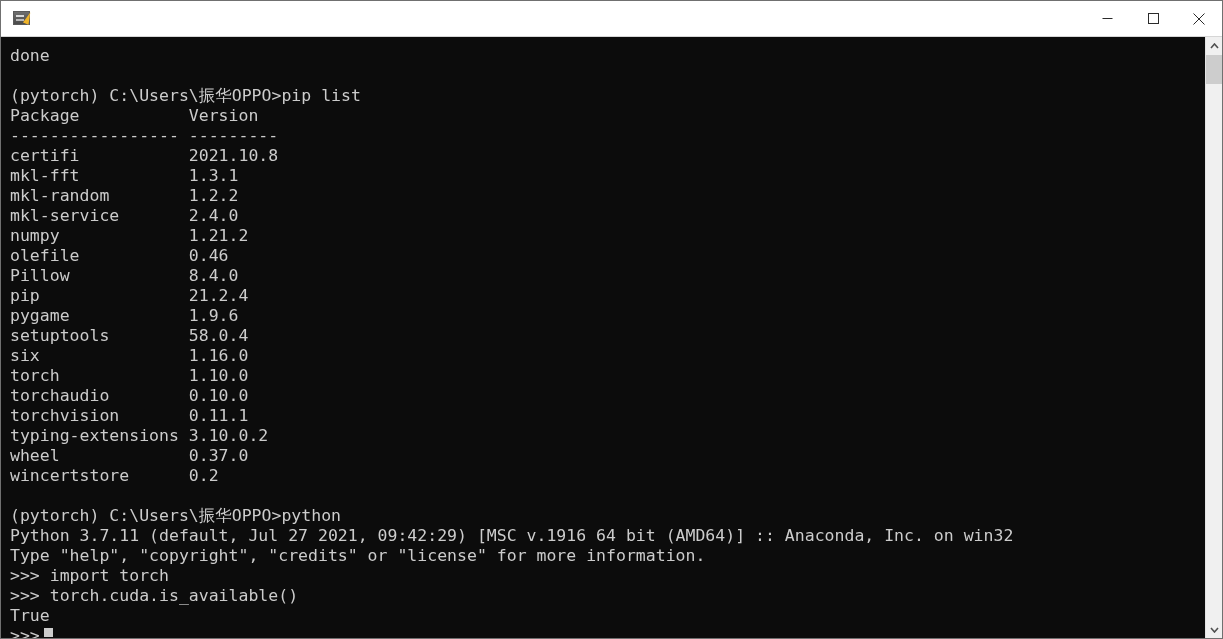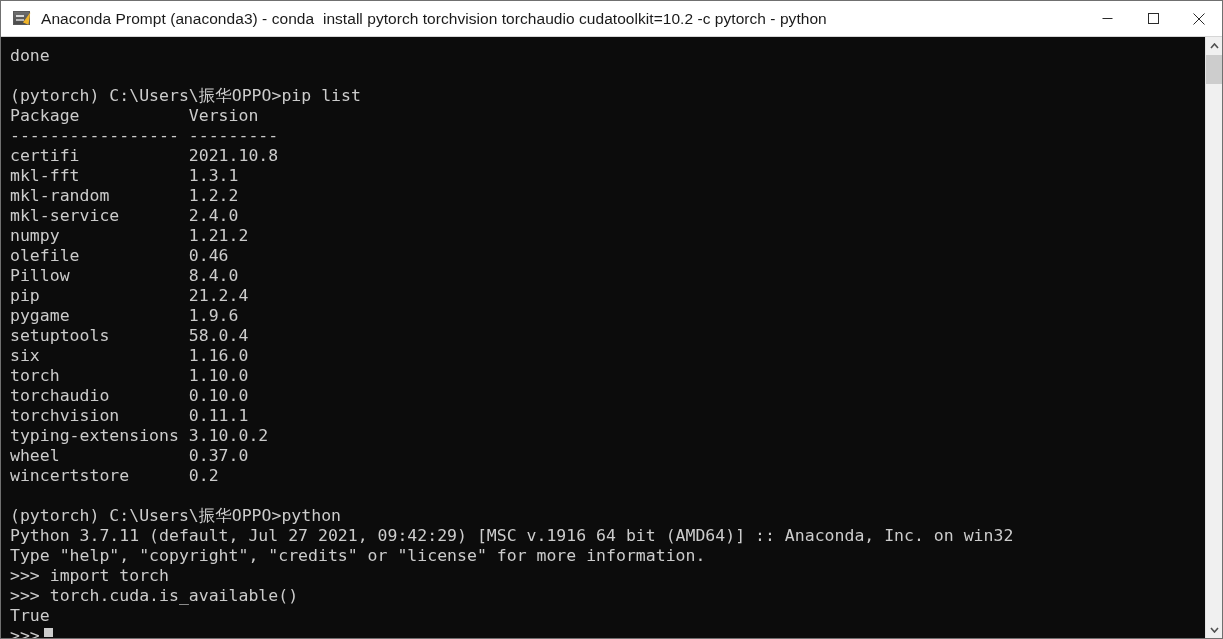--- a/index.html
+++ b/index.html
@@ -173,21 +173,20 @@
 </head>
 <body>
 
 <div id="window">
 
   <div id="titlebar">
     <div id="app-icon">
       <div class="scr"></div>
       <div class="pen"></div>
     </div>
-    <div id="title-text">Anaconda Prompt (anaconda3) - conda  install pytorch torchvision torchaudio cudatoolkit=10.2 -c pytorch - python</div>
 
     <div id="window-controls">
       <div class="winbtn">
         <svg width="11" height="11" viewBox="0 0 11 11">
           <line x1="0.5" y1="5.5" x2="10.5" y2="5.5" stroke="#2b2b2b" stroke-width="1"></line>
         </svg>
       </div>
       <div class="winbtn">
         <svg width="11" height="11" viewBox="0 0 11 11">
           <rect x="0.5" y="0.5" width="10" height="10" fill="none" stroke="#2b2b2b" stroke-width="1"></rect>

